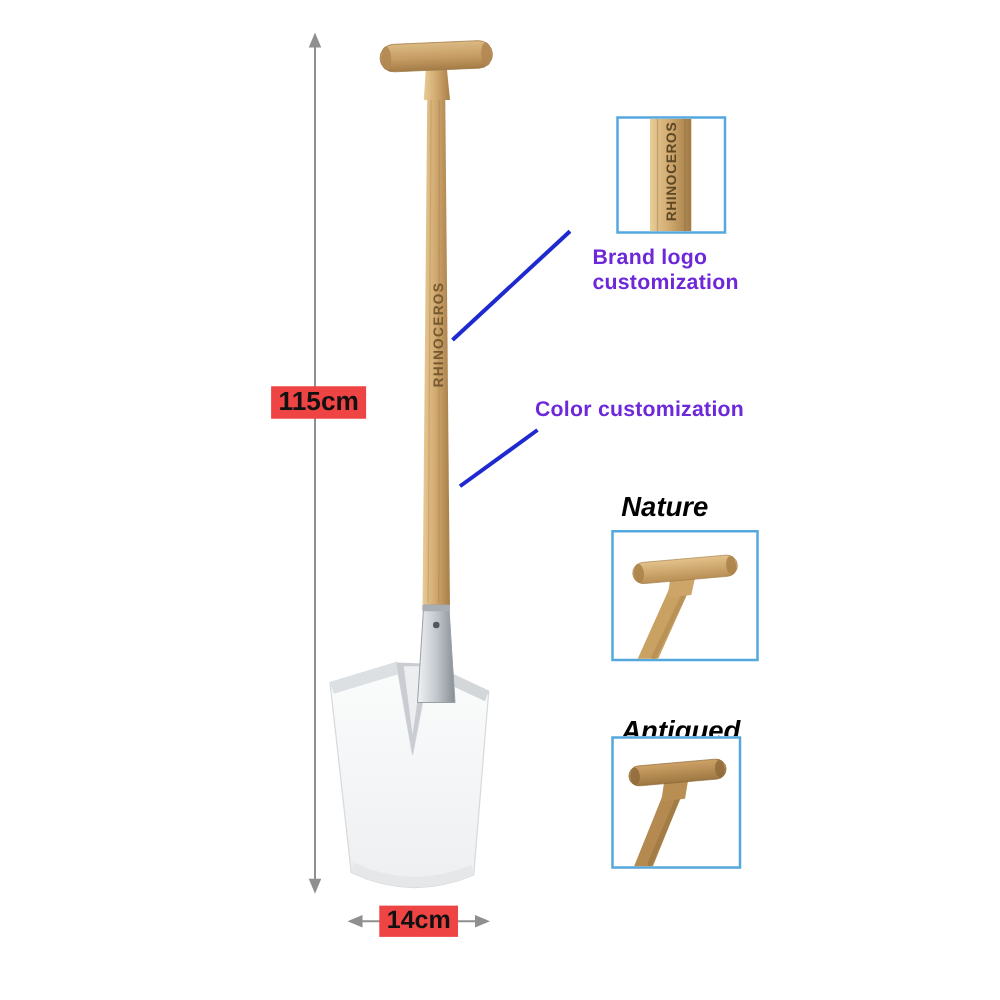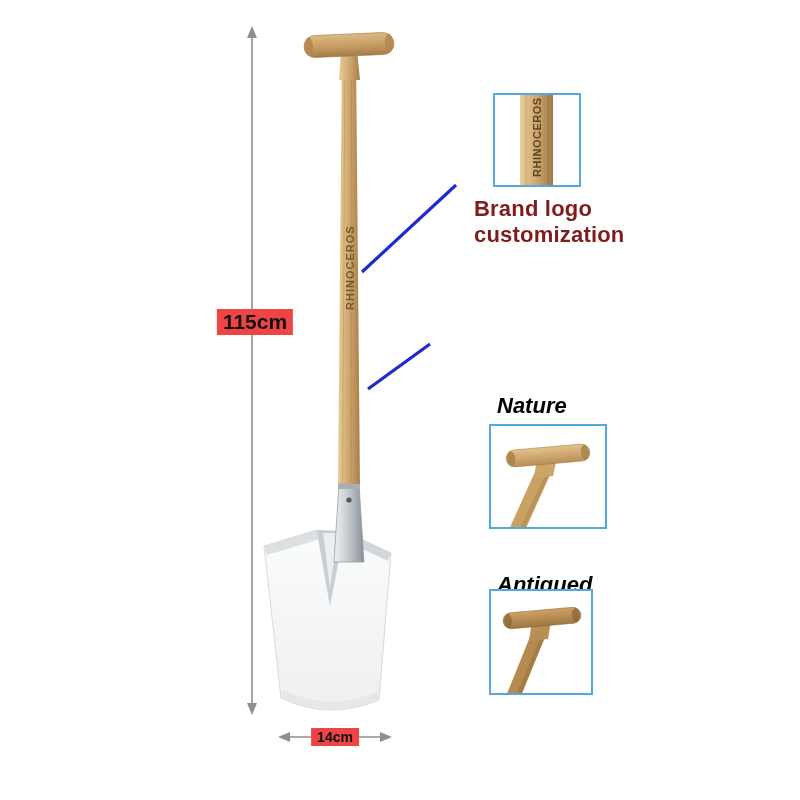--- a/index.html
+++ b/index.html
@@ -9,25 +9,25 @@
 
   svg.overlay { position: absolute; left: 0; top: 0; }
   svg.spade  { position: absolute; left: 200px; top: 18px; }
 
   .dim-label {
     position: absolute; transform: translate(-50%, -50%);
     background: #ef4444; padding: 1px 6px;
     font-size: 21px; font-weight: 700; color: #111; white-space: nowrap;
   }
   .dim-label.height { left: 255px; top: 322px; }
-  .dim-label.width  { left: 335px; top: 737px; font-size: 14px; }
+  .dim-label.width  { left: 335px; top: 737px; font-size: 20px; }
 
   .caption {
-    position: absolute; font-weight: 800; font-size: 22px;
-    line-height: 1.18; letter-spacing: 0.2px; color: #7f1d1d;
+    position: absolute; font-weight: 800; font-size: 17px;
+    line-height: 1.18; letter-spacing: 0.2px; color: #6d28d9;
   }
   .brand-caption { left: 474px; top: 196px; width: 200px; }
   .color-caption { left: 428px; top: 318px; white-space: nowrap; }
 
   .option-label {
     position: absolute; font-weight: 800; font-style: italic;
     font-size: 22px; color: #000; text-align: center;
   }
   .nature-label   { left: 497px; top: 393px; }
   .antiqued-label { left: 497px; top: 555px; margin-top: 17px; }
@@ -122,20 +122,21 @@
         </linearGradient>
       </defs>
       <rect x="25" y="0" width="33" height="90" fill="url(#g-wood-zoom)"></rect>
       <line x1="31" y1="0" x2="31" y2="90" stroke="#8a6837" stroke-opacity="0.35"></line>
       <line x1="53" y1="0" x2="53" y2="90" stroke="#7c5d30" stroke-opacity="0.3"></line>
       <text transform="translate(46 82) rotate(-90)" font-size="11" font-weight="bold" letter-spacing="0.5" fill="#5c4724">RHINOCEROS</text>
     </svg>
   </div>
 
   <div class="caption brand-caption">Brand logo customization</div>
+  <div class="caption color-caption">Color customization</div>
 
   <div class="option-label nature-label">Nature</div>
   <div class="inset nature-inset">
     <svg viewBox="0 0 114 101">
       <defs>
         <linearGradient id="g-nat-bar" x1="0" y1="0" x2="0" y2="1">
           <stop offset="0" stop-color="#e3c28a"></stop>
           <stop offset="1" stop-color="#b98f55"></stop>
         </linearGradient>
       </defs>

